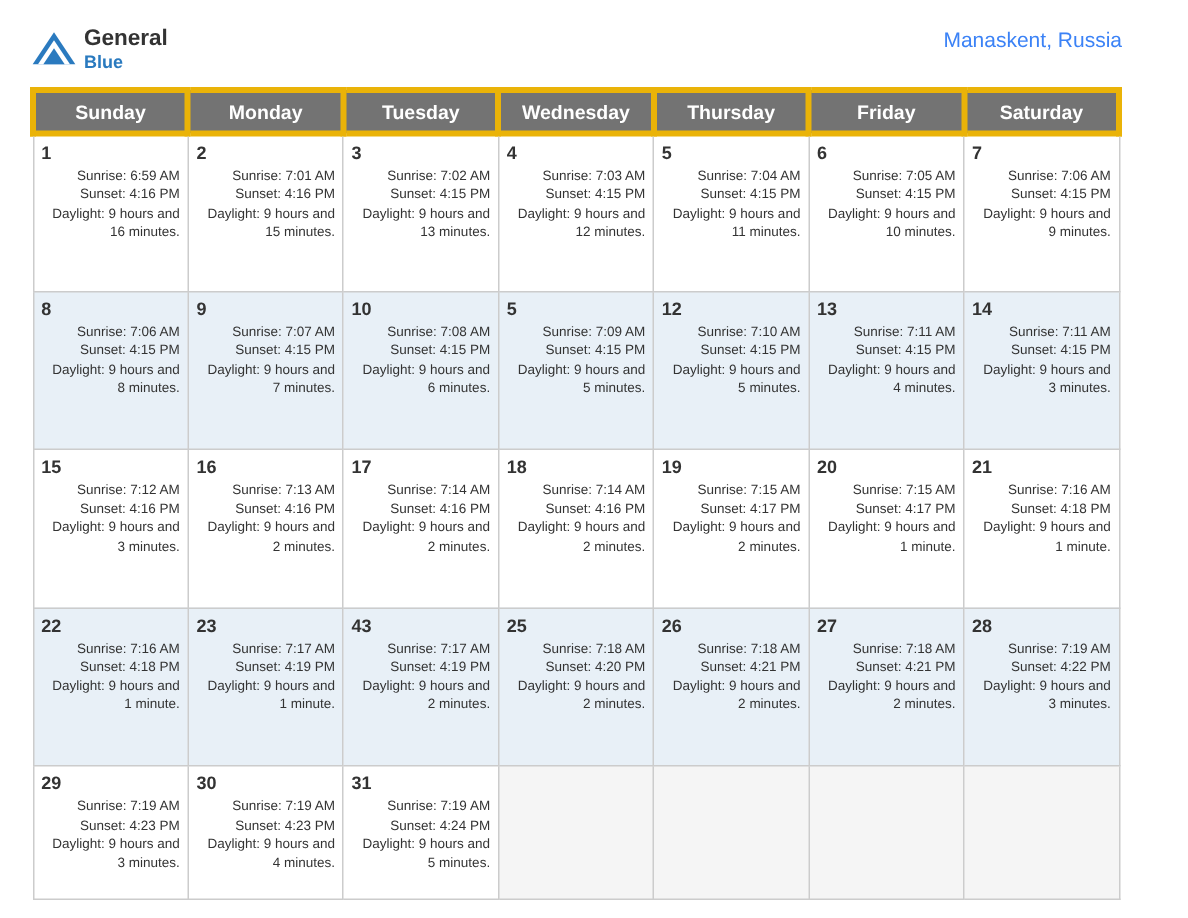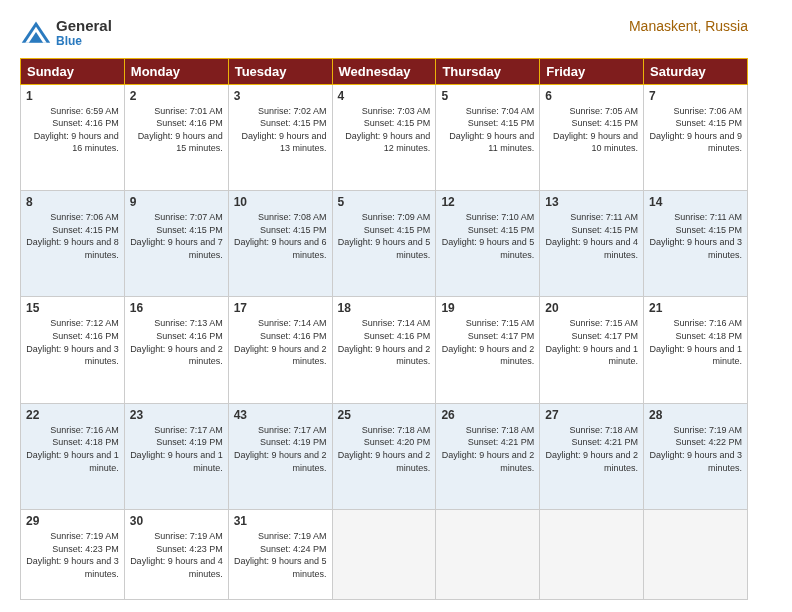--- a/index.html
+++ b/index.html
@@ -50,37 +50,37 @@
     .title-area {
       text-align: right;
     }
     .month-title {
       font-size: 28px;
       font-weight: bold;
       color: #333;
     }
     .location {
       font-size: 14px;
-      color: #a16207;
+      color: #3b82f6;
     }
     .calendar {
       flex: 1;
       border: 1px solid #ccc;
       border-collapse: collapse;
       width: 100%;
       table-layout: fixed;
     }
     .calendar th {
-      background: #7f1d1d;
+      background: #737373;
       color: #fff;
-      text-align: left;
+      text-align: center;
       padding: 5px 6px;
       font-size: 13px;
       font-weight: bold;
-      border: 1px solid #eab308;
+      border: 4px solid #eab308;
     }
     .calendar td {
       border: 1px solid #ccc;
       vertical-align: top;
       padding: 4px 5px;
       font-size: 9.5px;
       color: #333;
       background: #fff;
       height: 90px;
     }

